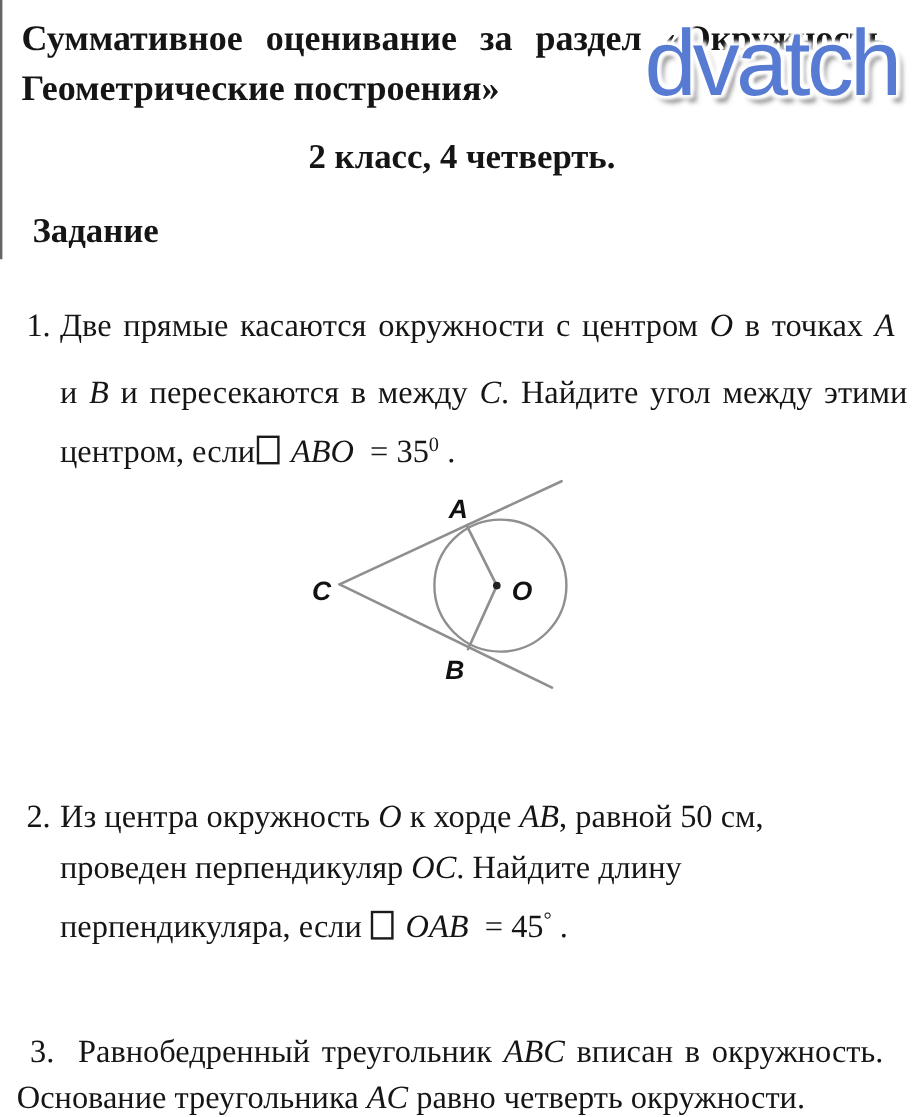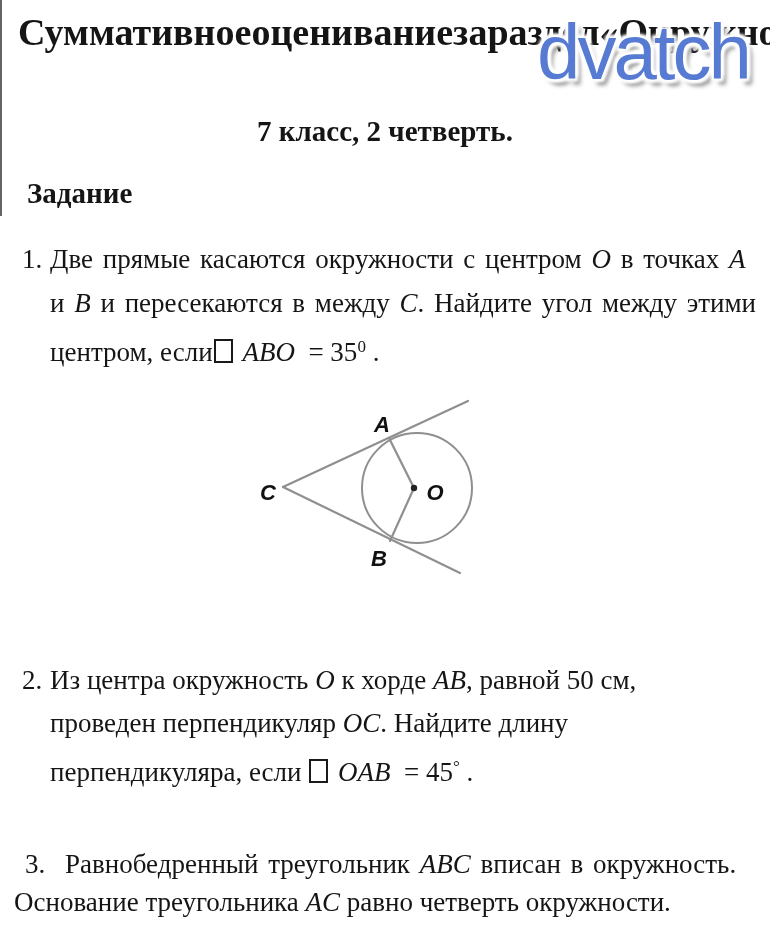--- a/index.html
+++ b/index.html
@@ -3,21 +3,21 @@
 <meta charset="utf-8">
 <style>
   html,body{margin:0;padding:0;background:#ffffff;}
   .page{
     position:relative;width:770px;height:931px;background:#ffffff;overflow:hidden;
     font-family:"Liberation Serif","DejaVu Serif",serif;color:#151515;
   }
   .scan-edge{position:absolute;left:0;top:0;width:2px;height:216px;background:#4a4a4a;opacity:.85;}
 
   
-  .title{position:absolute;left:18px;right:24px;top:12px;font-weight:bold;font-size:38px;line-height:41px;}
+  .title{position:absolute;left:18px;right:24px;top:12px;font-weight:bold;font-size:30px;line-height:41px;}
   .title-l1{display:flex;justify-content:space-between;white-space:nowrap;}
   .title-l2{white-space:nowrap;}
 
   
   .watermark{
     position:absolute;left:537px;top:9px;height:90px;line-height:86px;
     font-family:"Liberation Sans","DejaVu Sans",sans-serif;
     font-size:78px;letter-spacing:-3px;font-weight:400;
     color:var(--wm-color,#577bd2);
     text-shadow:
@@ -29,21 +29,21 @@
 
   .subtitle{position:absolute;left:0;right:0;top:114px;text-align:center;font-weight:bold;font-size:29px;line-height:34px;}
   .section-heading{position:absolute;left:15px;top:176px;font-weight:bold;font-size:29px;line-height:34px;margin-left:12px;}
 
   
   .para{position:absolute;font-size:27px;line-height:44px;white-space:nowrap;}
   .p12{left:22px;right:24px;}
   .p12 .pline{padding-left:28px;}
   .p12 .pline.first{padding-left:0;}
   .p12 .pnum{display:inline-block;width:28px;}
-  .wj{word-spacing:3px;}
+  .wj{word-spacing:3px;margin-top:12px;}
   .p3{left:14px;right:20px;line-height:38px;}
   .p3 .pnum{display:inline-block;width:51px;padding-left:11px;box-sizing:border-box;}
 
   .it{font-style:italic;}
   .sup{font-size:17px;vertical-align:9px;}
   .box{display:inline-block;width:15px;height:20px;border:2px solid #1a1a1a;vertical-align:-2px;margin:0 3px 0 1px;}
 
   
   .diagram{position:absolute;left:230px;top:390px;}
   .dstroke{stroke:var(--diagram-stroke,#8f8f8f);stroke-width:2.2;fill:none;stroke-linecap:round;}
@@ -62,23 +62,24 @@
   <div class="watermark">dvatch</div>
 
   <div class="title">
     <div class="title-l1">
         <span>Суммативное</span>
         <span>оценивание</span>
         <span>за</span>
         <span>раздел</span>
         <span>«Окружность.</span>
       </div>
+    <div class="title-l2">Геометрические построения»</div>
   </div>
 
-  <div class="subtitle">7 класс, 2 четверть.</div>
+  <div class="subtitle">2 класс, 4 четверть.</div>
 
   <div class="section-heading">Задание</div>
 
   <div class="para p12" style="top:237px;">
     <div class="pline first wj"><span class="pnum">1.</span><span><span>Две прямые касаются окружности с центром </span><span class="it">O</span><span> в точках </span><span class="it">A</span></span></div>
     <div class="pline wj"><span>и </span><span class="it">B</span><span> и пересекаются в между </span><span class="it">C</span><span>. Найдите угол между этими</span></div>
     <div class="pline"><span>центром, если</span><span class="box"></span><span> </span><span class="it">ABO</span><span>&nbsp; = 35</span><span class="sup">0</span><span>&nbsp;.</span></div>
   </div>
 
   <svg class="diagram" width="330" height="215" viewBox="0 0 330 215">

